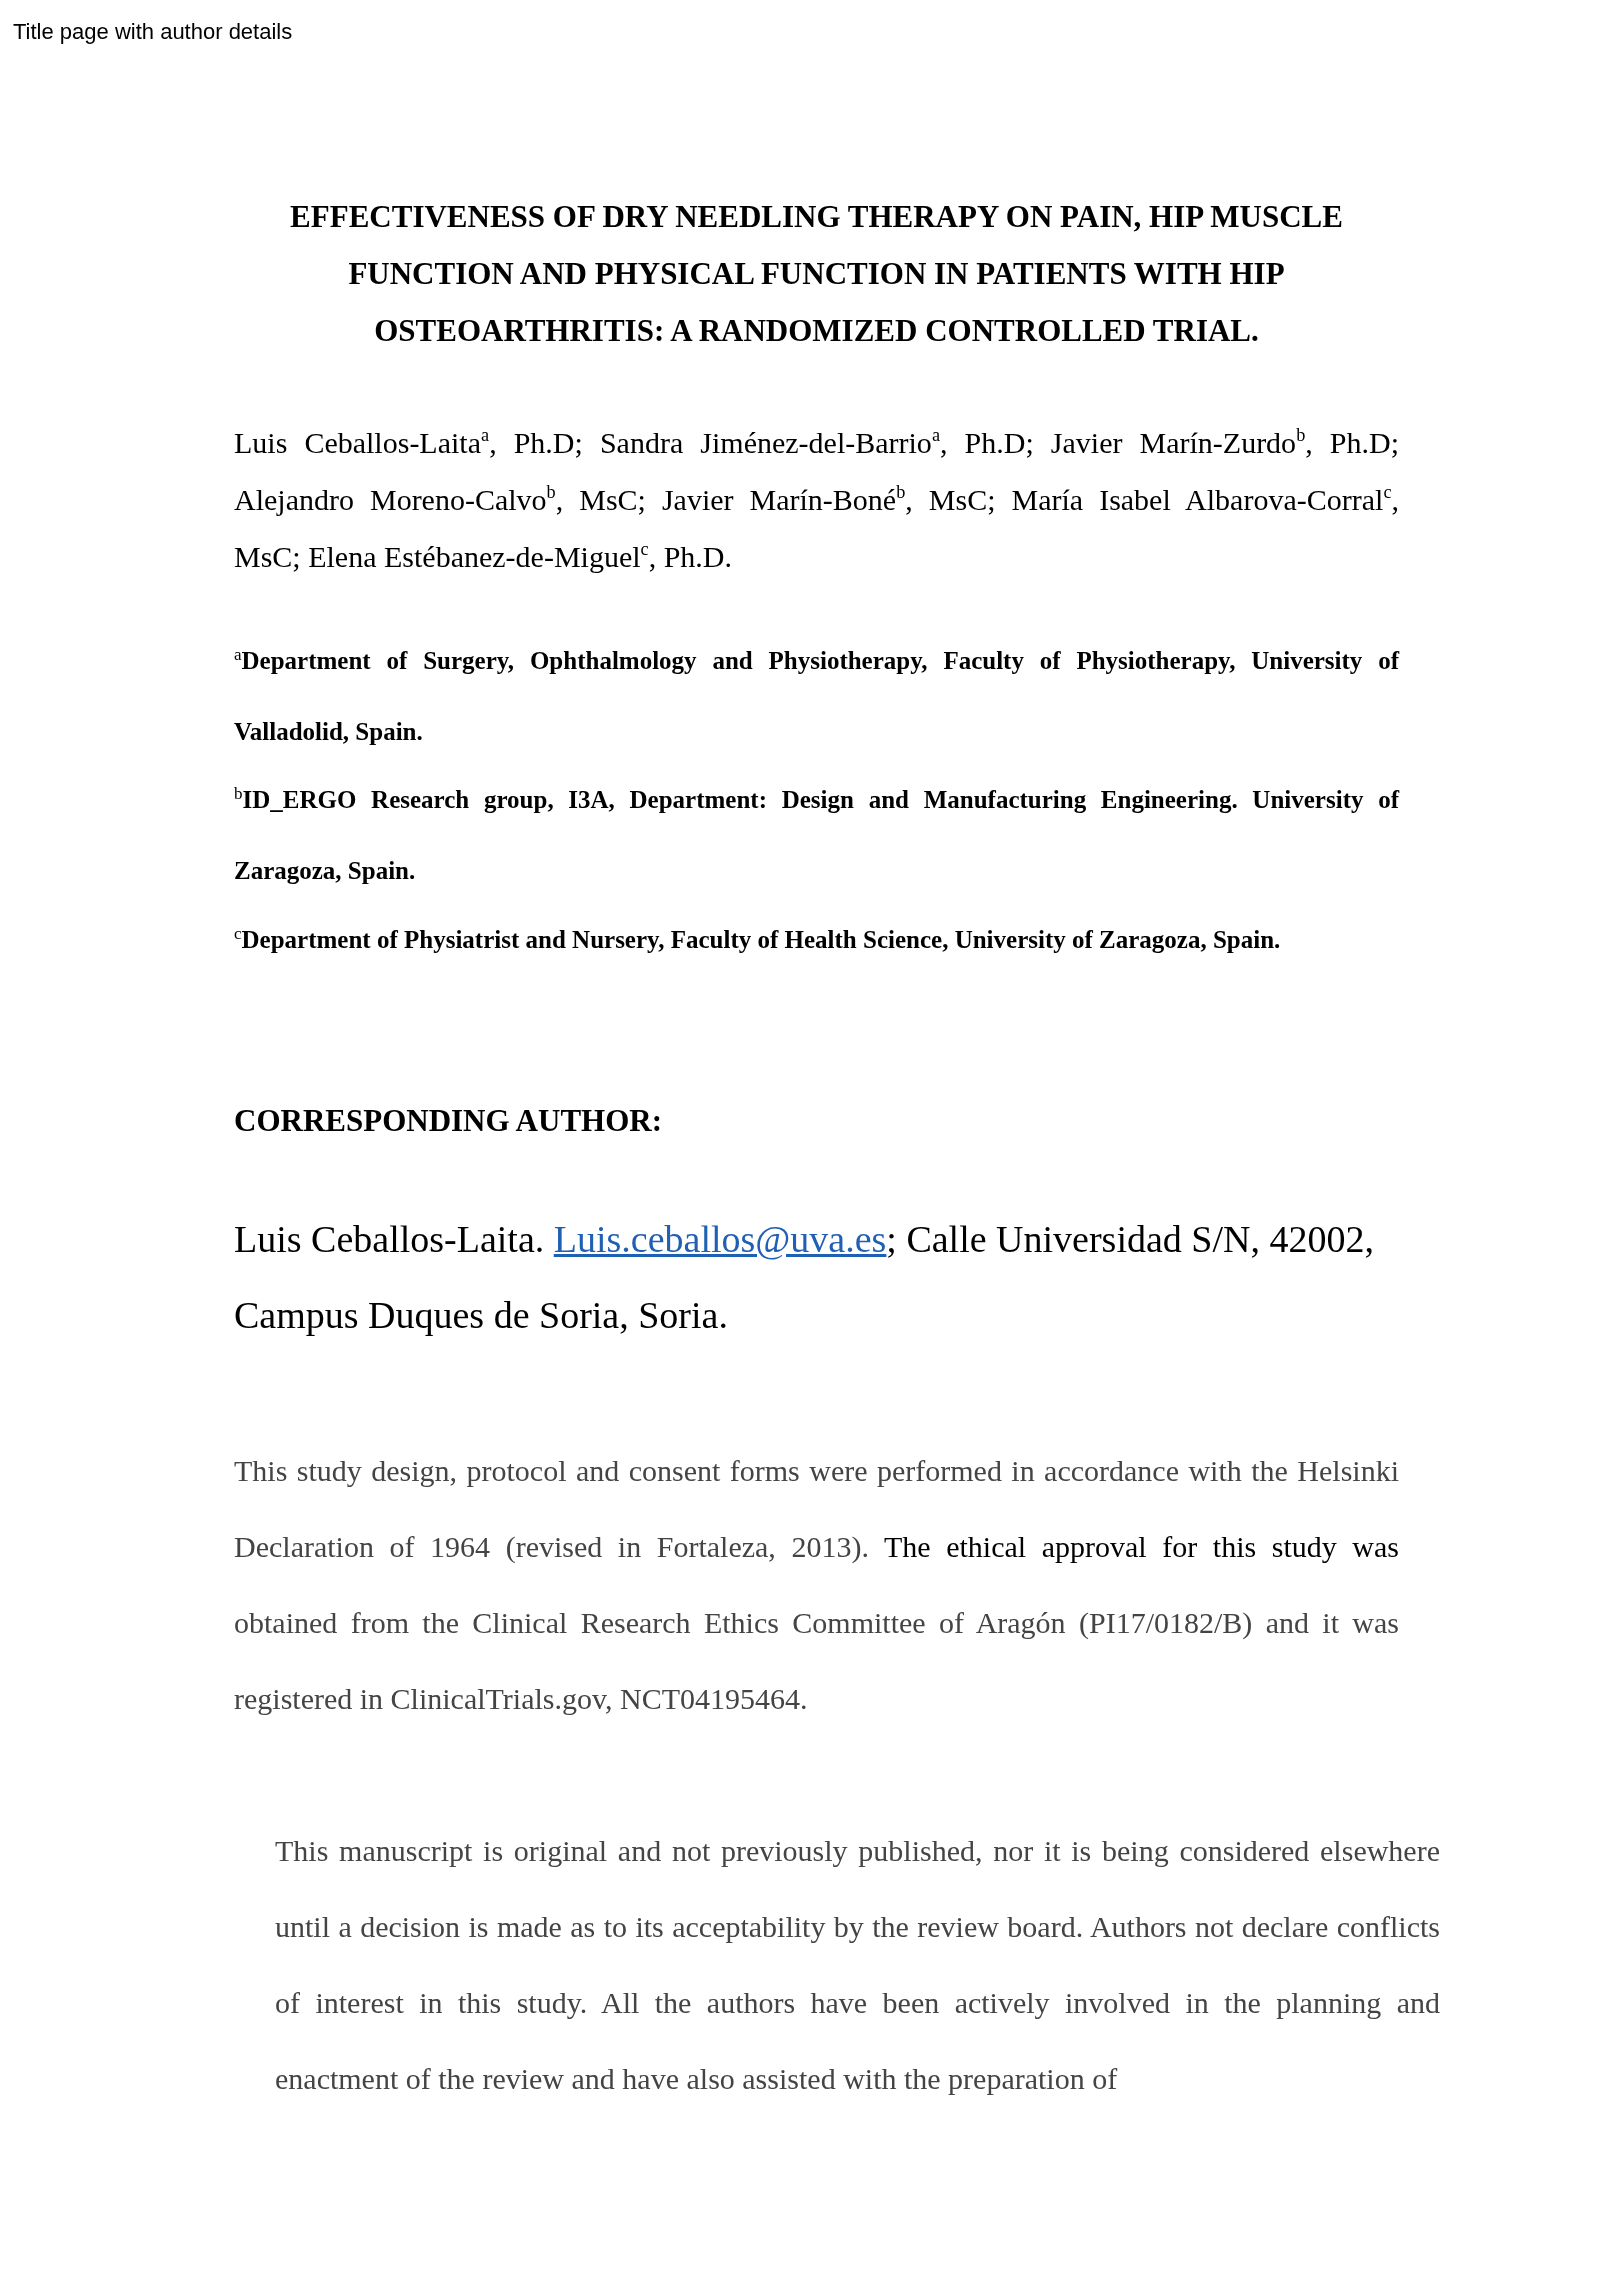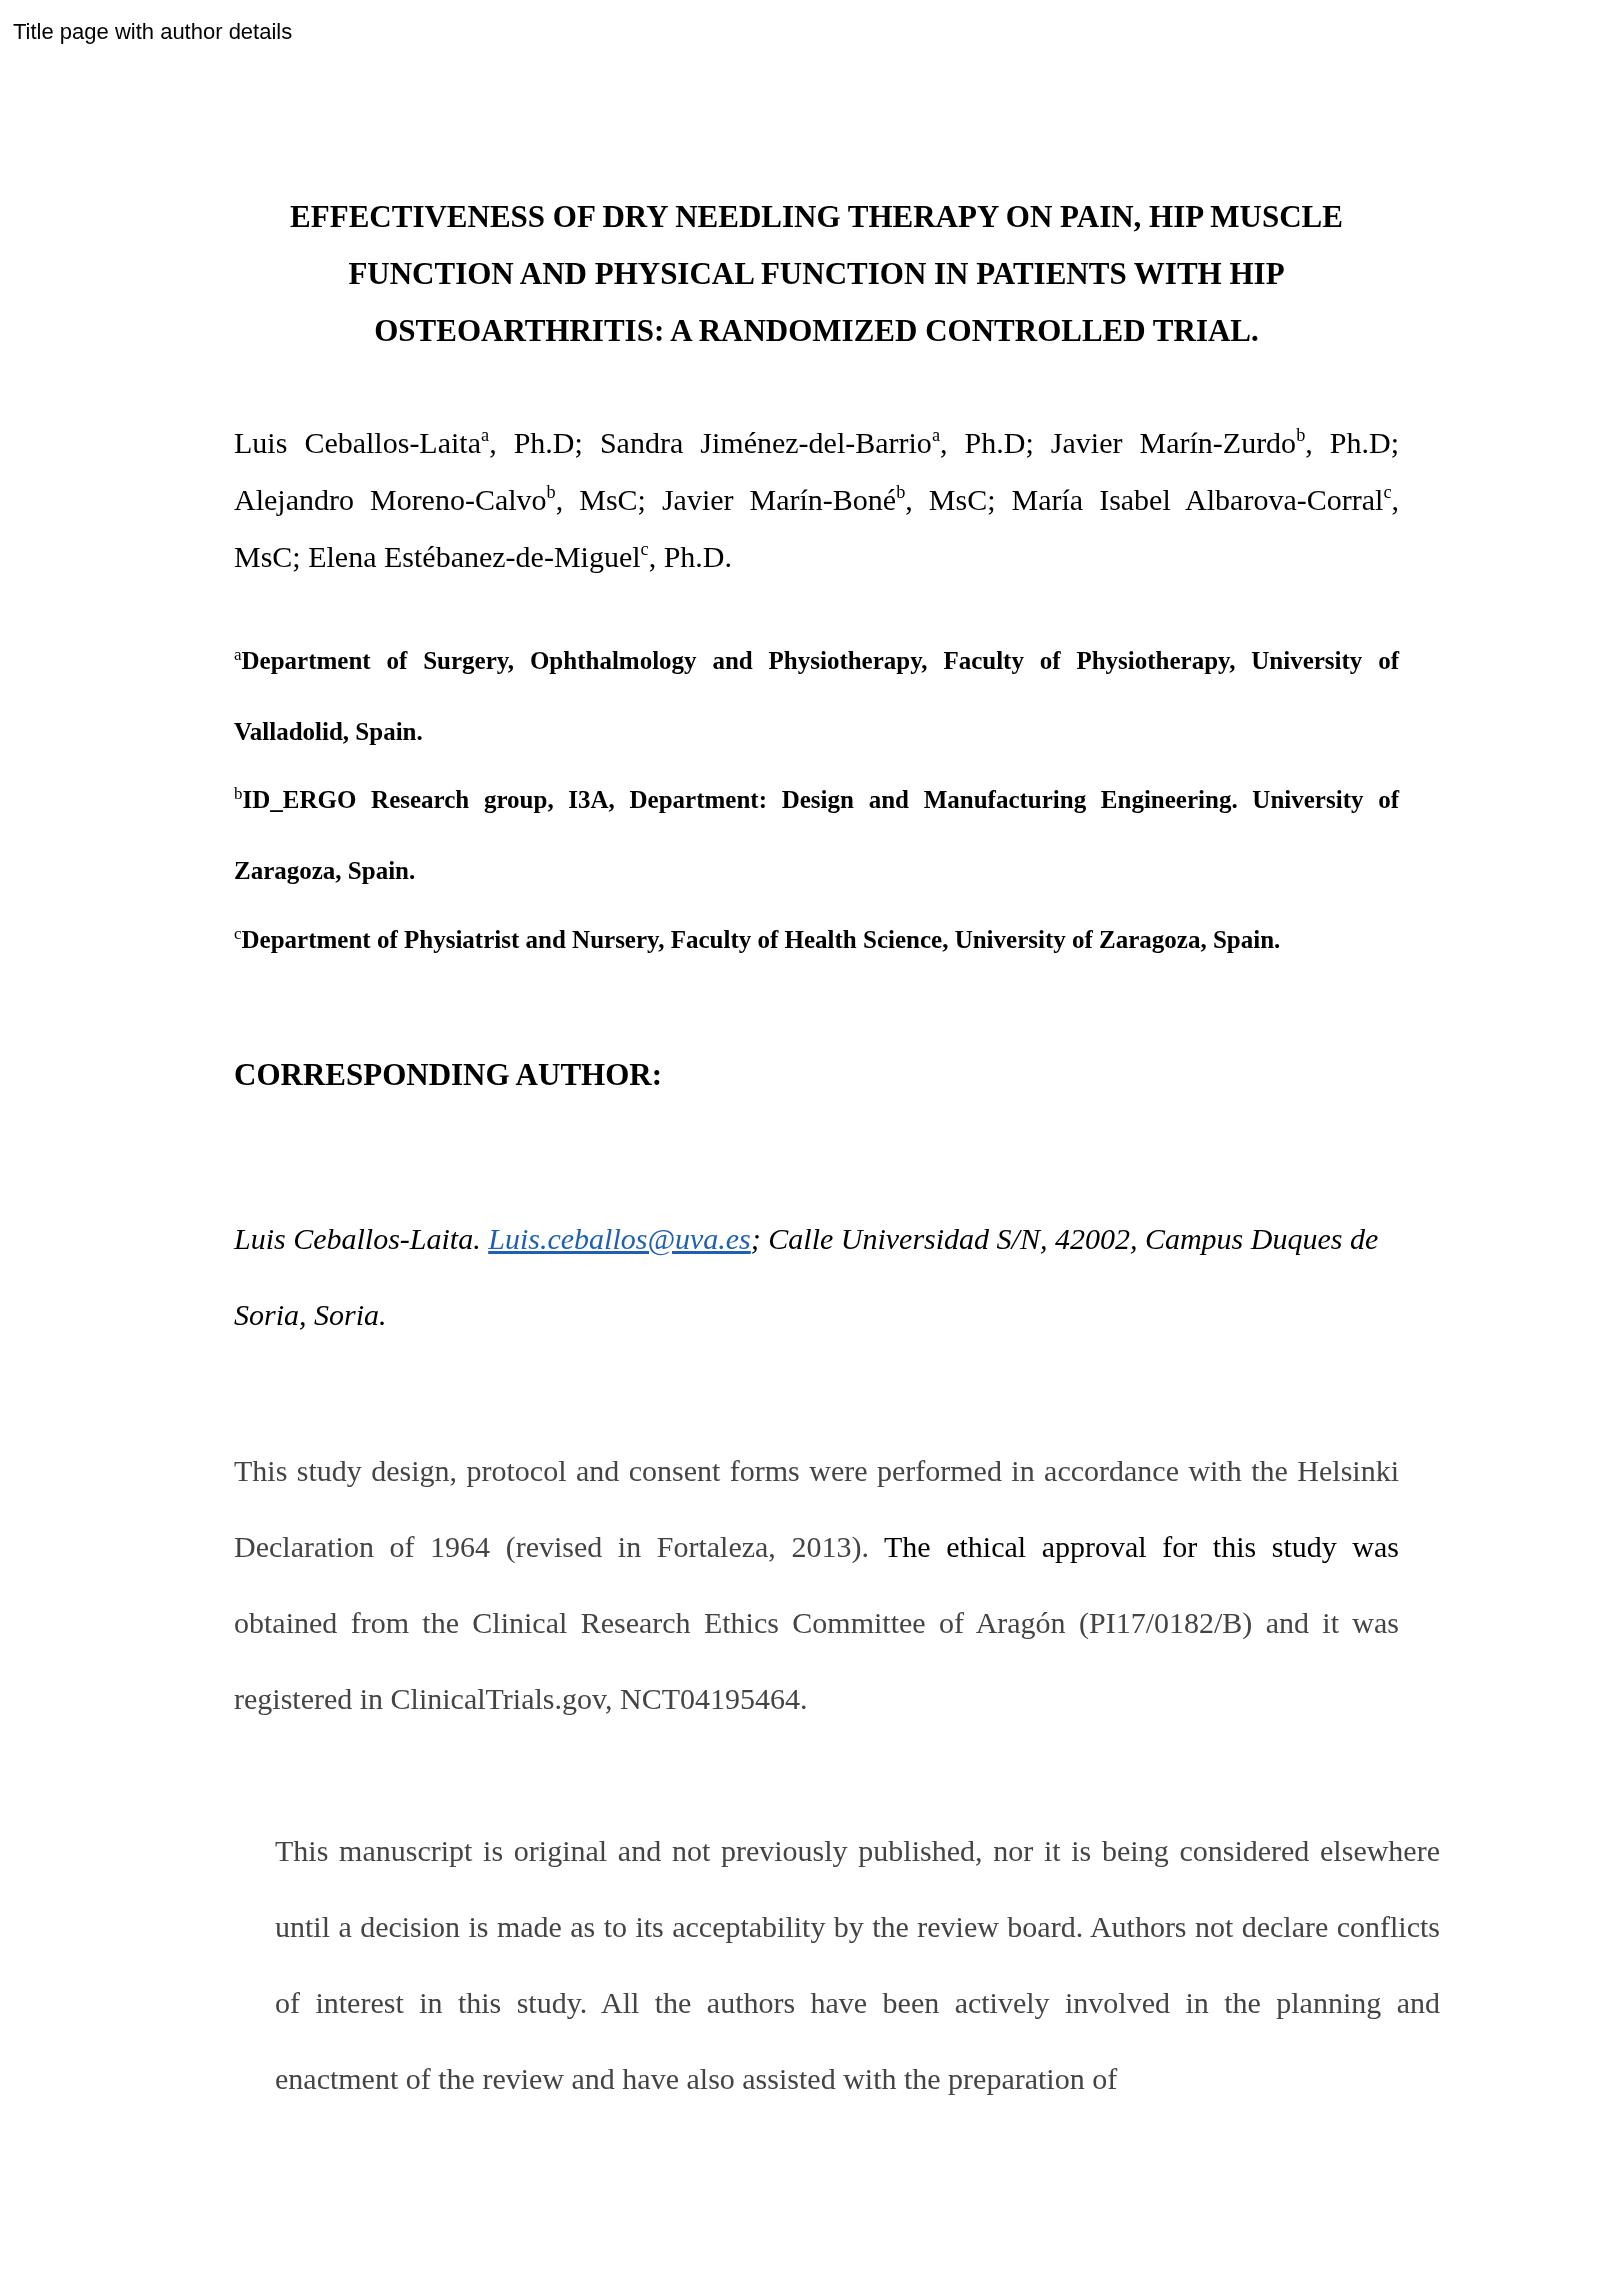--- a/index.html
+++ b/index.html
@@ -19,22 +19,22 @@
     }
     .authors sup { font-size: 18.3px; vertical-align: 11.8px; line-height: 0; }
     .affil {
       font-size: 25px; font-weight: bold; line-height: 71px; text-align: justify;
     }
     .affil sup { font-size: 17px; vertical-align: 9.2px; line-height: 0; font-weight: normal; }
     .affil-a { top: 625px; }
     .affil-b { top: 764px; }
     .affil-c { top: 904px; }
     .affil p { margin: 0; }
-    .corr-heading { top: 1057px; font-size: 31px; font-weight: bold; }
-    .corr-body { top: 1201px; font-size: 30px; line-height: 76px; font-style: italic; }
+    .corr-heading { top: 1103px; font-size: 31px; font-weight: bold; }
+    .corr-body { top: 1201px; font-size: 38px; line-height: 76px; }
     .corr-body a { color: #1f5fb4; text-decoration: underline; }
     .para { font-size: 30px; line-height: 76px; text-align: justify; color: #444; }
     .para .dark { color: #000; margin-top: 22px; }
     .para1 { top: 1433px; }
     .para2 { top: 1813px; margin-left: 41px; }
     p { margin: 0; }
   </style>
 </head>
 <body>
 

